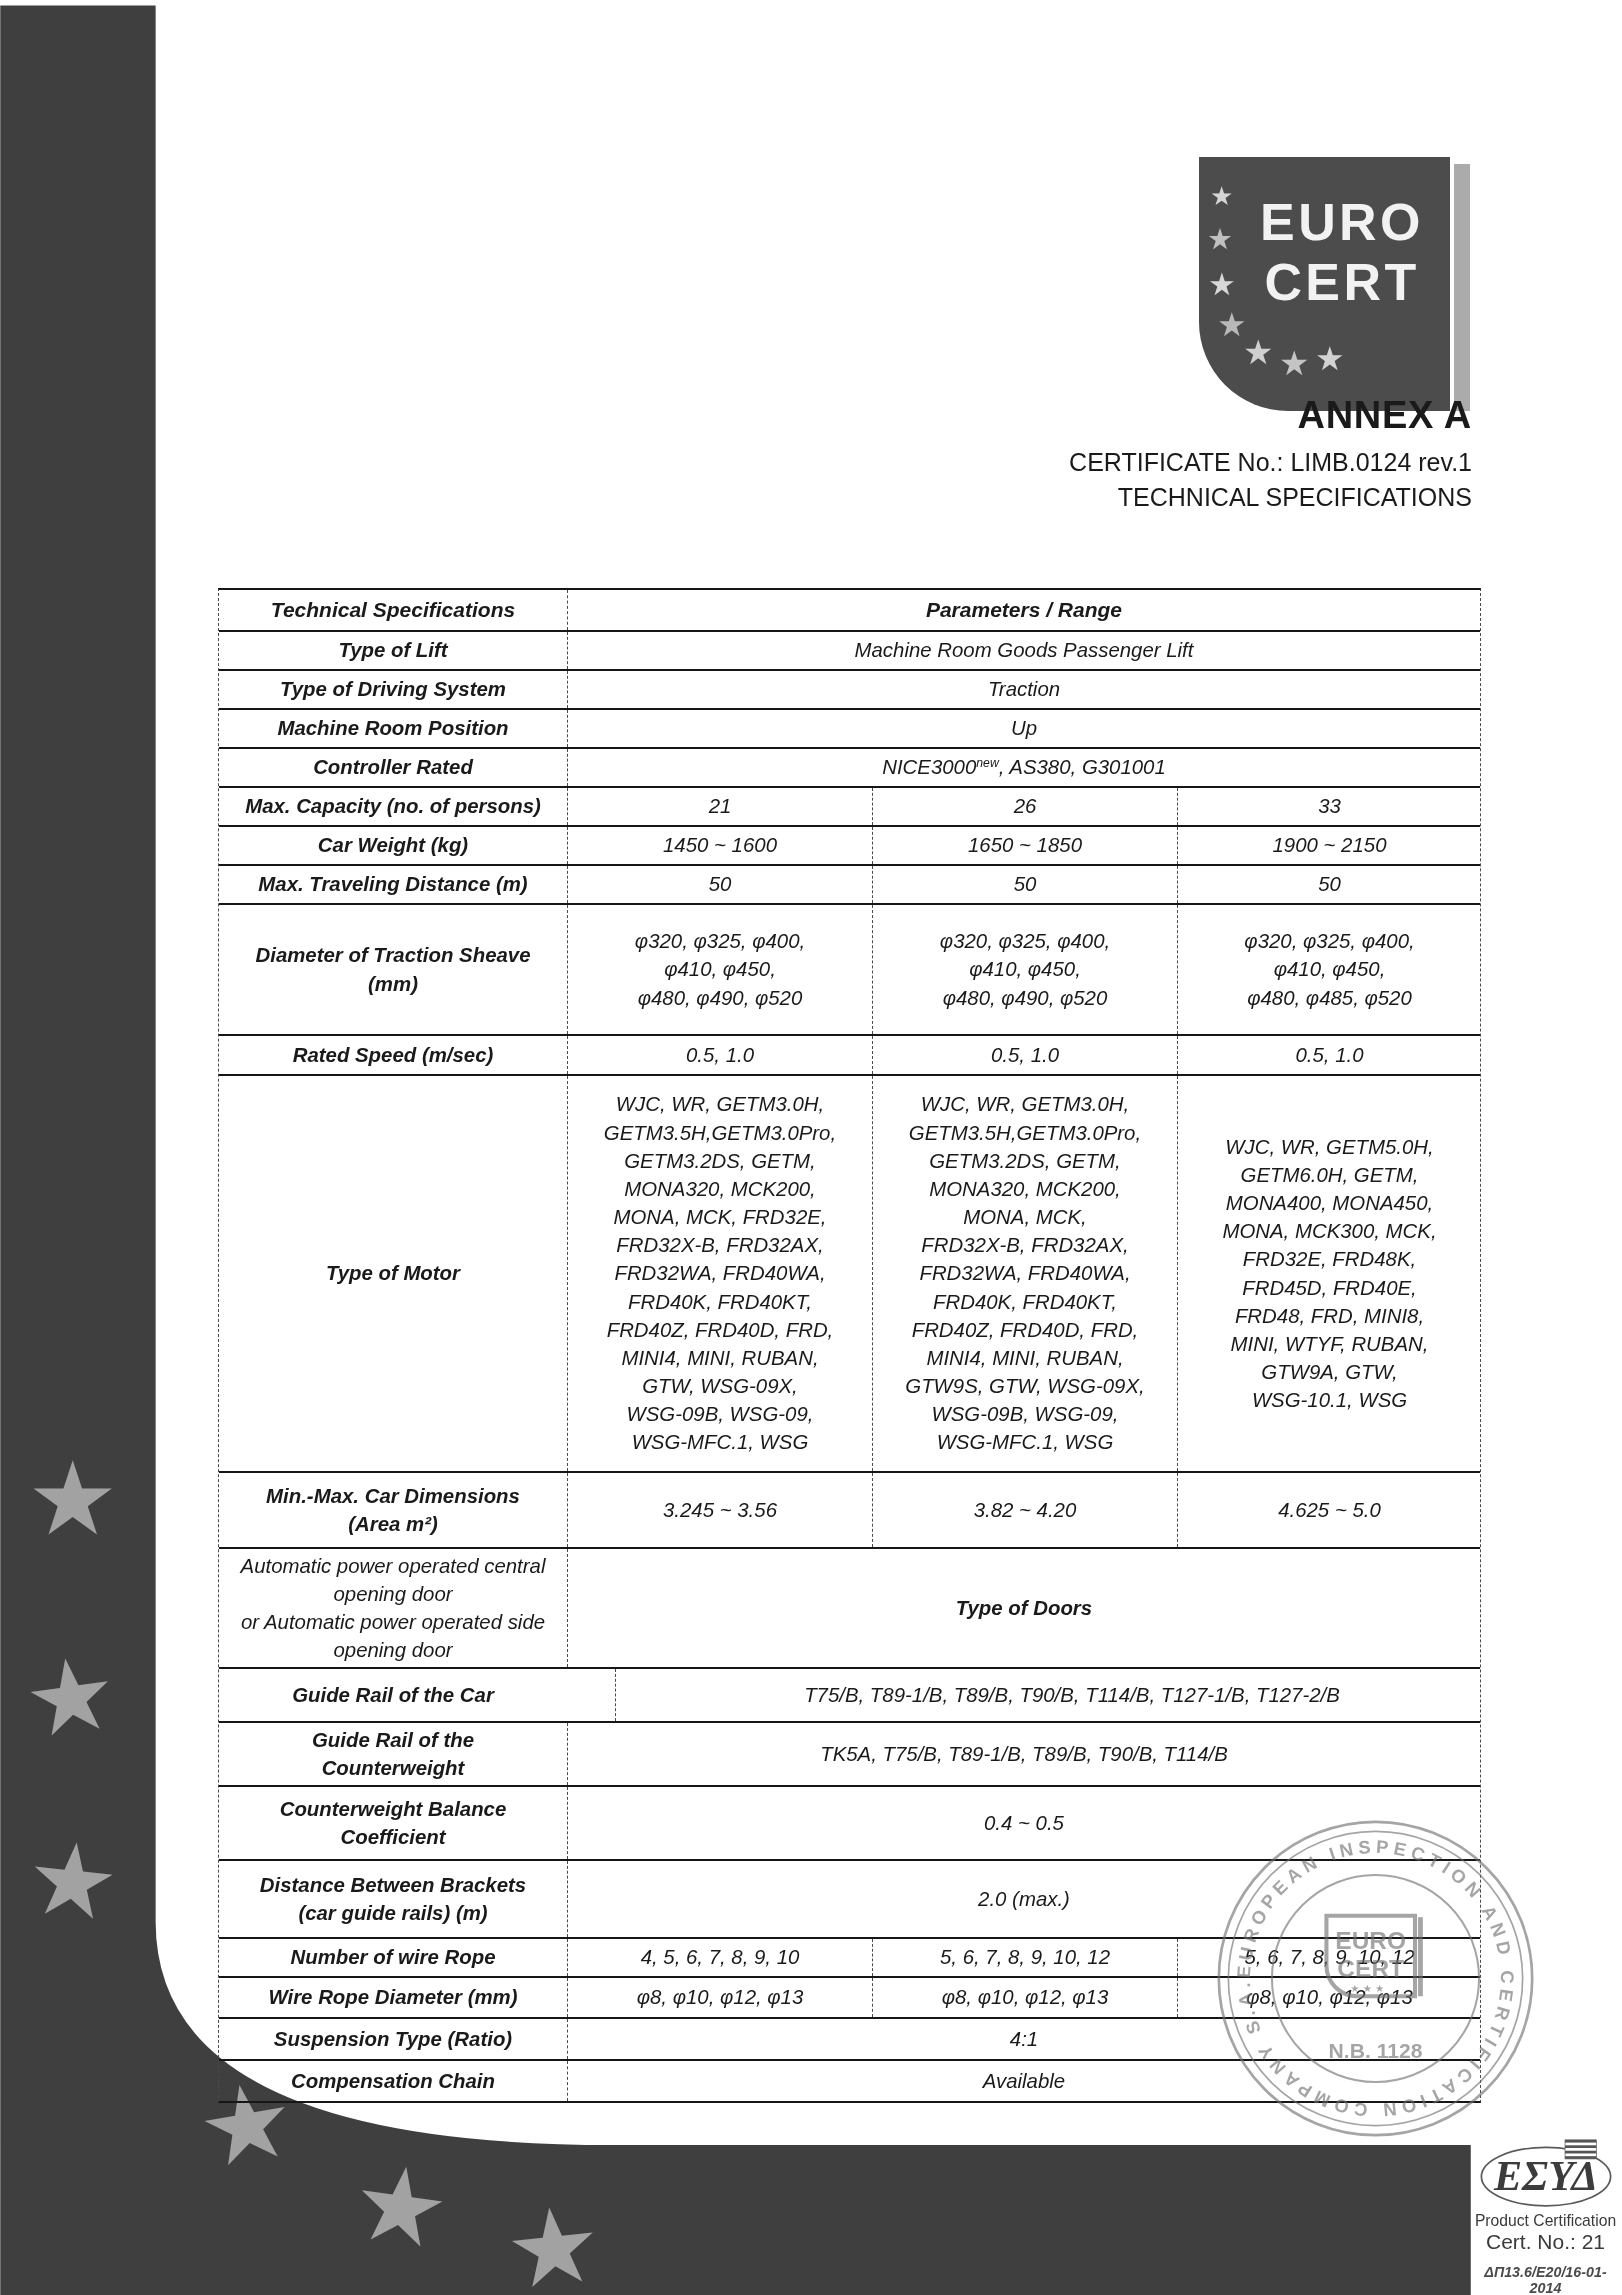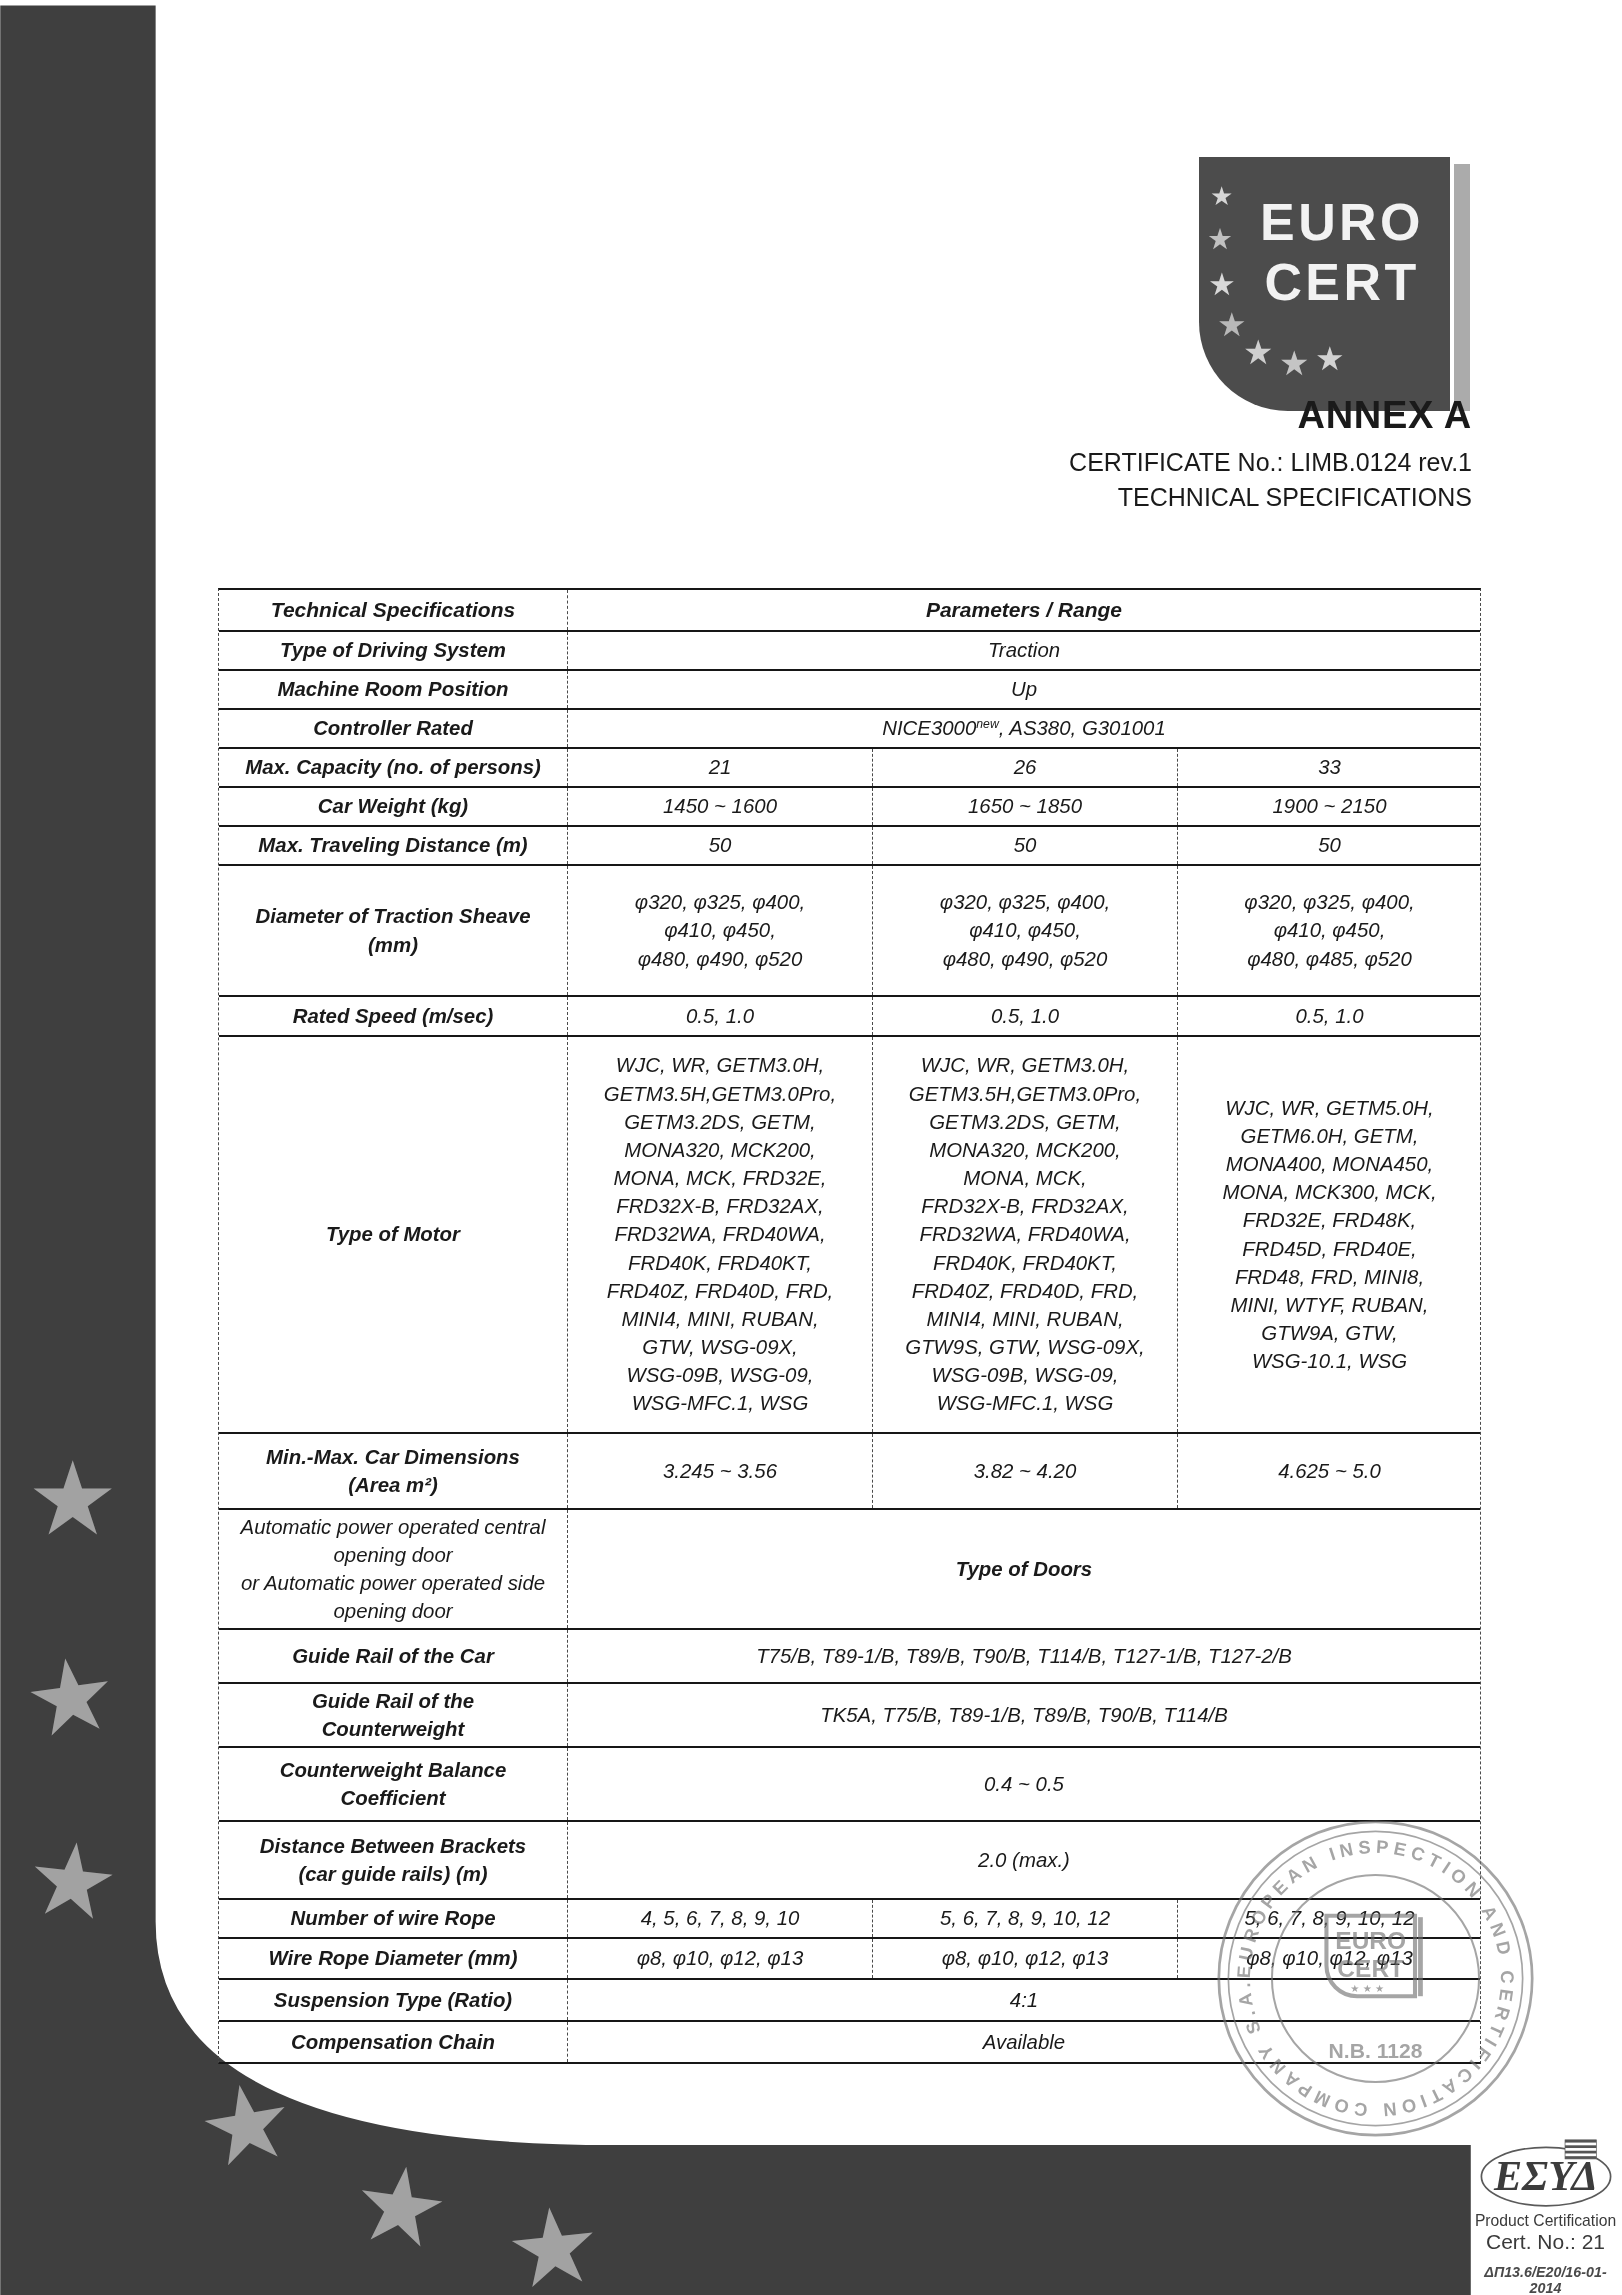--- a/index.html
+++ b/index.html
@@ -92,20 +92,24 @@
 <div id="titles">
   <div id="annex">ANNEX A</div>
   <div id="cert-no">CERTIFICATE No.: LIMB.0124 rev.1</div>
   <div id="tech-spec">TECHNICAL SPECIFICATIONS</div>
 </div>
 
 <div id="spec-table">
     <div class="trow span thead" style="min-height: 40px;">
       <div class="cell label">Technical Specifications</div>
       <div class="cell val">Parameters / Range</div>
+    </div>
+    <div class="trow span" style="min-height: 37px;">
+      <div class="cell label">Type of Lift</div>
+      <div class="cell val">Machine Room Goods Passenger Lift</div>
     </div>
     <div class="trow span" style="min-height: 37px;">
       <div class="cell label">Type of Driving System</div>
       <div class="cell val">Traction</div>
     </div>
     <div class="trow span" style="min-height: 37px;">
       <div class="cell label">Machine Room Position</div>
       <div class="cell val">Up</div>
     </div>
     <div class="trow span" style="min-height: 37px;">
@@ -191,21 +195,21 @@
       <div class="cell label">Min.-Max. Car Dimensions (Area m²)</div>
       <div class="cell val">3.245 ~ 3.56</div>
       <div class="cell val">3.82 ~ 4.20</div>
       <div class="cell val">4.625 ~ 5.0</div>
     </div>
     <div class="trow span" style="min-height: 74px;">
       <div class="cell val">Automatic power operated central opening door
 or Automatic power operated side opening door</div>
       <div class="cell label">Type of Doors</div>
     </div>
-    <div class="trow span" style="min-height: 52px;">
+    <div class="trow span" style="min-height: 52px; gap: 48px;">
       <div class="cell label">Guide Rail of the Car</div>
       <div class="cell val">T75/B, T89-1/B, T89/B, T90/B, T114/B, T127-1/B, T127-2/B</div>
     </div>
     <div class="trow span" style="min-height: 61px;">
       <div class="cell label">Guide Rail of the Counterweight</div>
       <div class="cell val">TK5A, T75/B, T89-1/B, T89/B, T90/B, T114/B</div>
     </div>
     <div class="trow span" style="min-height: 72px;">
       <div class="cell label">Counterweight Balance Coefficient</div>
       <div class="cell val">0.4 ~ 0.5</div>

